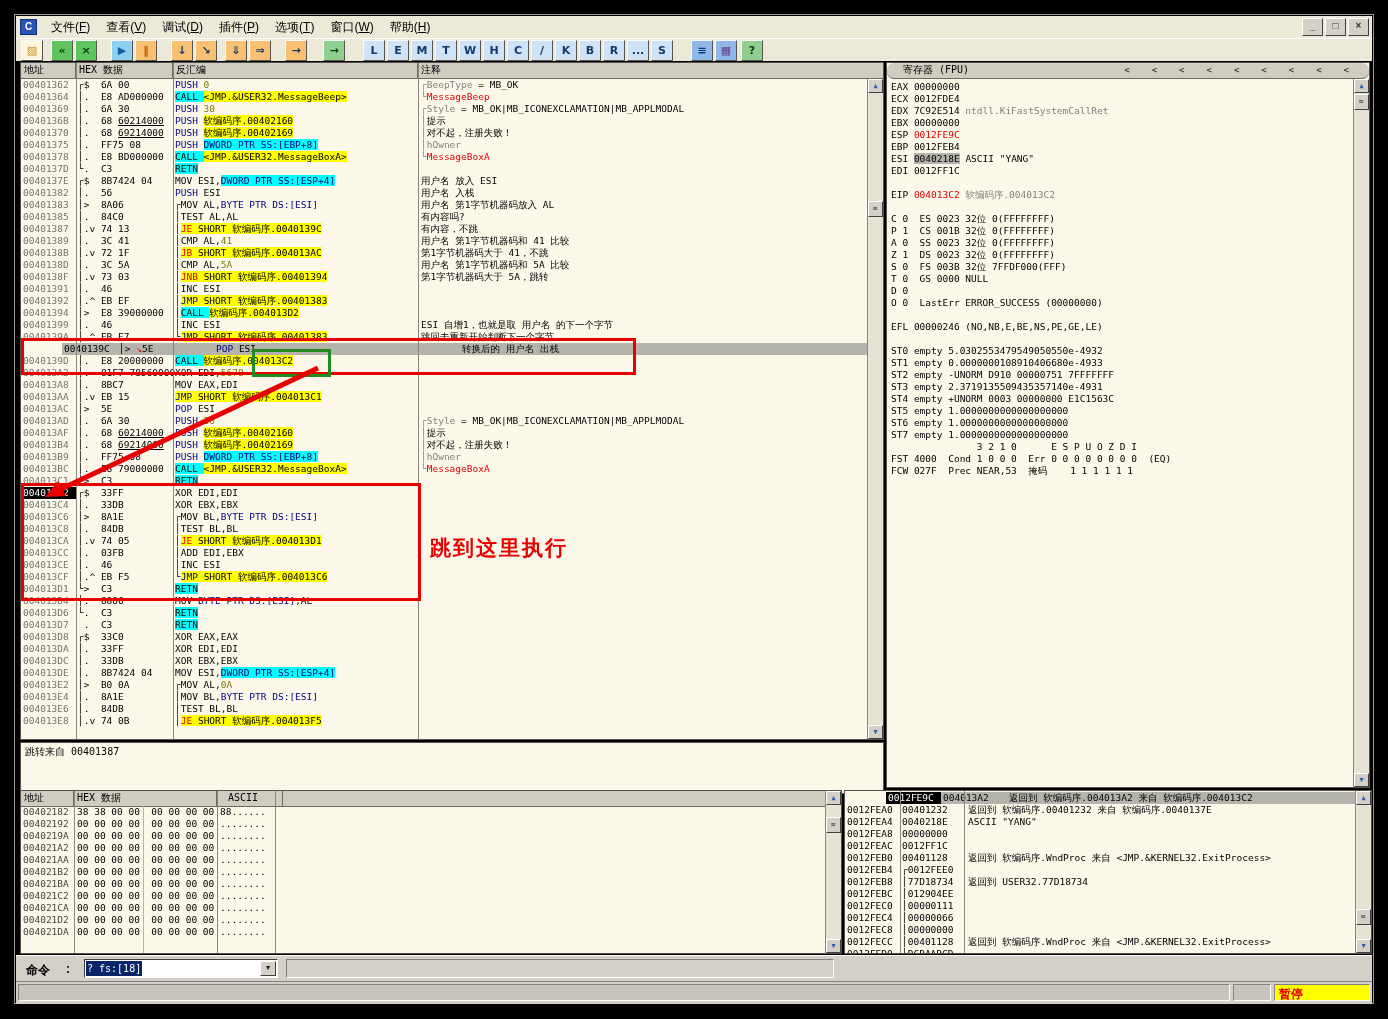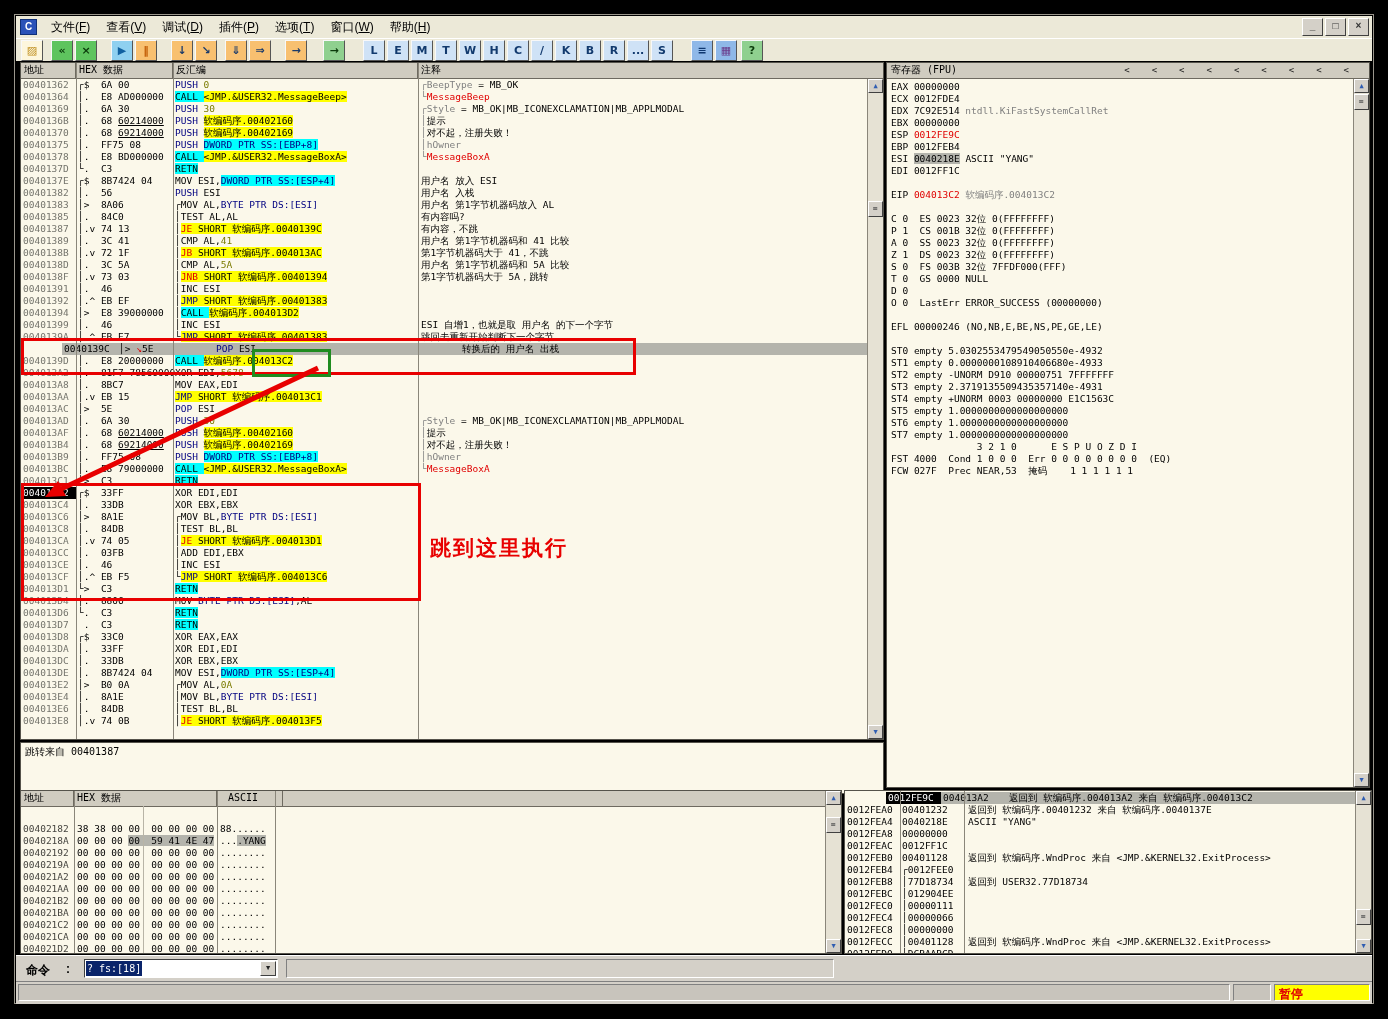--- a/index.html
+++ b/index.html
@@ -224,21 +224,21 @@
       <span class="sb-thumb" style="top: 122px;">≡</span>
       <span class="sb-btn dn">▼</span>
     </div>
 </div>
 
 <div class="pane" style="left:20px;top:742px;width:864px;height:52px;">
   <div class="info-text">跳转来自 00401387</div>
 </div>
 
 <div class="pane" style="left:886px;top:62px;width:484px;height:726px;">
-  <div class="phdr" style="padding-left:4px;">
+  <div class="phdr" style="padding-left:16px;border-radius:7px;">
     <span style="white-space:pre;">寄存器 (FPU)</span>
     <span id="reg-marks" style="flex:1;text-align:right;padding-right:20px;"><span class="regmark">&lt;</span><span class="regmark">&lt;</span><span class="regmark">&lt;</span><span class="regmark">&lt;</span><span class="regmark">&lt;</span><span class="regmark">&lt;</span><span class="regmark">&lt;</span><span class="regmark">&lt;</span><span class="regmark">&lt;</span></span>
   </div>
   <div id="reg-body" style="position:absolute;left:0;top:18px;right:16px;">
       <div class="rline"><span>EAX 00000000</span></div>
       <div class="rline"><span>ECX 0012FDE4</span></div>
       <div class="rline"><span>EDX 7C92E514 </span><span class="sg">ntdll.KiFastSystemCallRet</span></div>
       <div class="rline"><span>EBX 00000000</span></div>
       <div class="rline"><span>ESP </span><span class="sr">0012FE9C</span></div>
       <div class="rline"><span>EBP 0012FEB4</span></div>
@@ -276,23 +276,22 @@
       <span class="sb-btn dn">▼</span>
     </div>
 </div>
 
 <div class="pane" style="left:20px;top:790px;width:822px;height:164px;">
   <div class="phdr" id="dump-hdr">
       <span class="hcell" style="width: 53px;">地址</span>
       <span class="hcell" style="width: 143px;">HEX 数据</span>
       <span class="hcell" style="width: 58px; margin-left: 8px;">ASCII</span>
     </div>
-  <div id="dump-body" style="position:absolute;left:0;top:32px;right:16px;">
+  <div id="dump-body" style="position:absolute;left:0;top:15px;right:16px;">
       <div class="mrow"><span class="col-da">00402182</span><span class="col-dx"><span>38 38 00 00  00 00 00 00</span></span><span class="col-ds"><span>88......</span></span></div>
-      <div class="mrow"><span class="col-da">0040218A</span><span class="col-dx"><span>00 00 00 </span><span class="sh">00  59 41 4E 47</span></span><span class="col-ds"><span>...</span><span class="sh">.YANG</span></span></div>
       <div class="mrow"><span class="col-da">00402192</span><span class="col-dx"><span>00 00 00 00  00 00 00 00</span></span><span class="col-ds"><span>........</span></span></div>
       <div class="mrow"><span class="col-da">0040219A</span><span class="col-dx"><span>00 00 00 00  00 00 00 00</span></span><span class="col-ds"><span>........</span></span></div>
       <div class="mrow"><span class="col-da">004021A2</span><span class="col-dx"><span>00 00 00 00  00 00 00 00</span></span><span class="col-ds"><span>........</span></span></div>
       <div class="mrow"><span class="col-da">004021AA</span><span class="col-dx"><span>00 00 00 00  00 00 00 00</span></span><span class="col-ds"><span>........</span></span></div>
       <div class="mrow"><span class="col-da">004021B2</span><span class="col-dx"><span>00 00 00 00  00 00 00 00</span></span><span class="col-ds"><span>........</span></span></div>
       <div class="mrow"><span class="col-da">004021BA</span><span class="col-dx"><span>00 00 00 00  00 00 00 00</span></span><span class="col-ds"><span>........</span></span></div>
       <div class="mrow"><span class="col-da">004021C2</span><span class="col-dx"><span>00 00 00 00  00 00 00 00</span></span><span class="col-ds"><span>........</span></span></div>
       <div class="mrow"><span class="col-da">004021CA</span><span class="col-dx"><span>00 00 00 00  00 00 00 00</span></span><span class="col-ds"><span>........</span></span></div>
       <div class="mrow"><span class="col-da">004021D2</span><span class="col-dx"><span>00 00 00 00  00 00 00 00</span></span><span class="col-ds"><span>........</span></span></div>
       <div class="mrow"><span class="col-da">004021DA</span><span class="col-dx"><span>00 00 00 00  00 00 00 00</span></span><span class="col-ds"><span>........</span></span></div>

